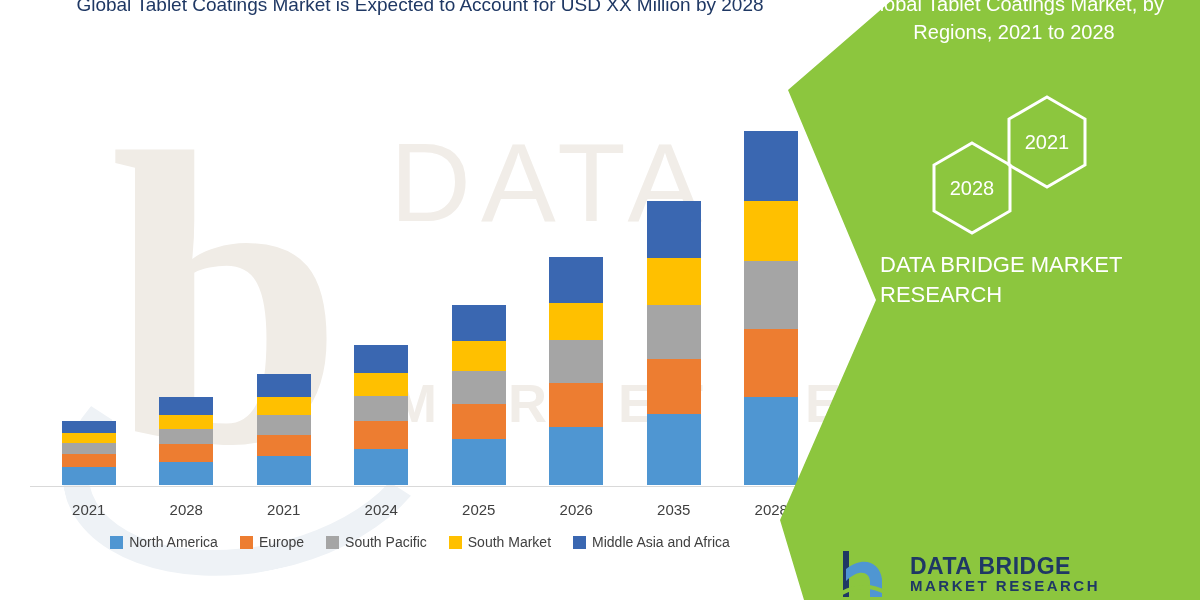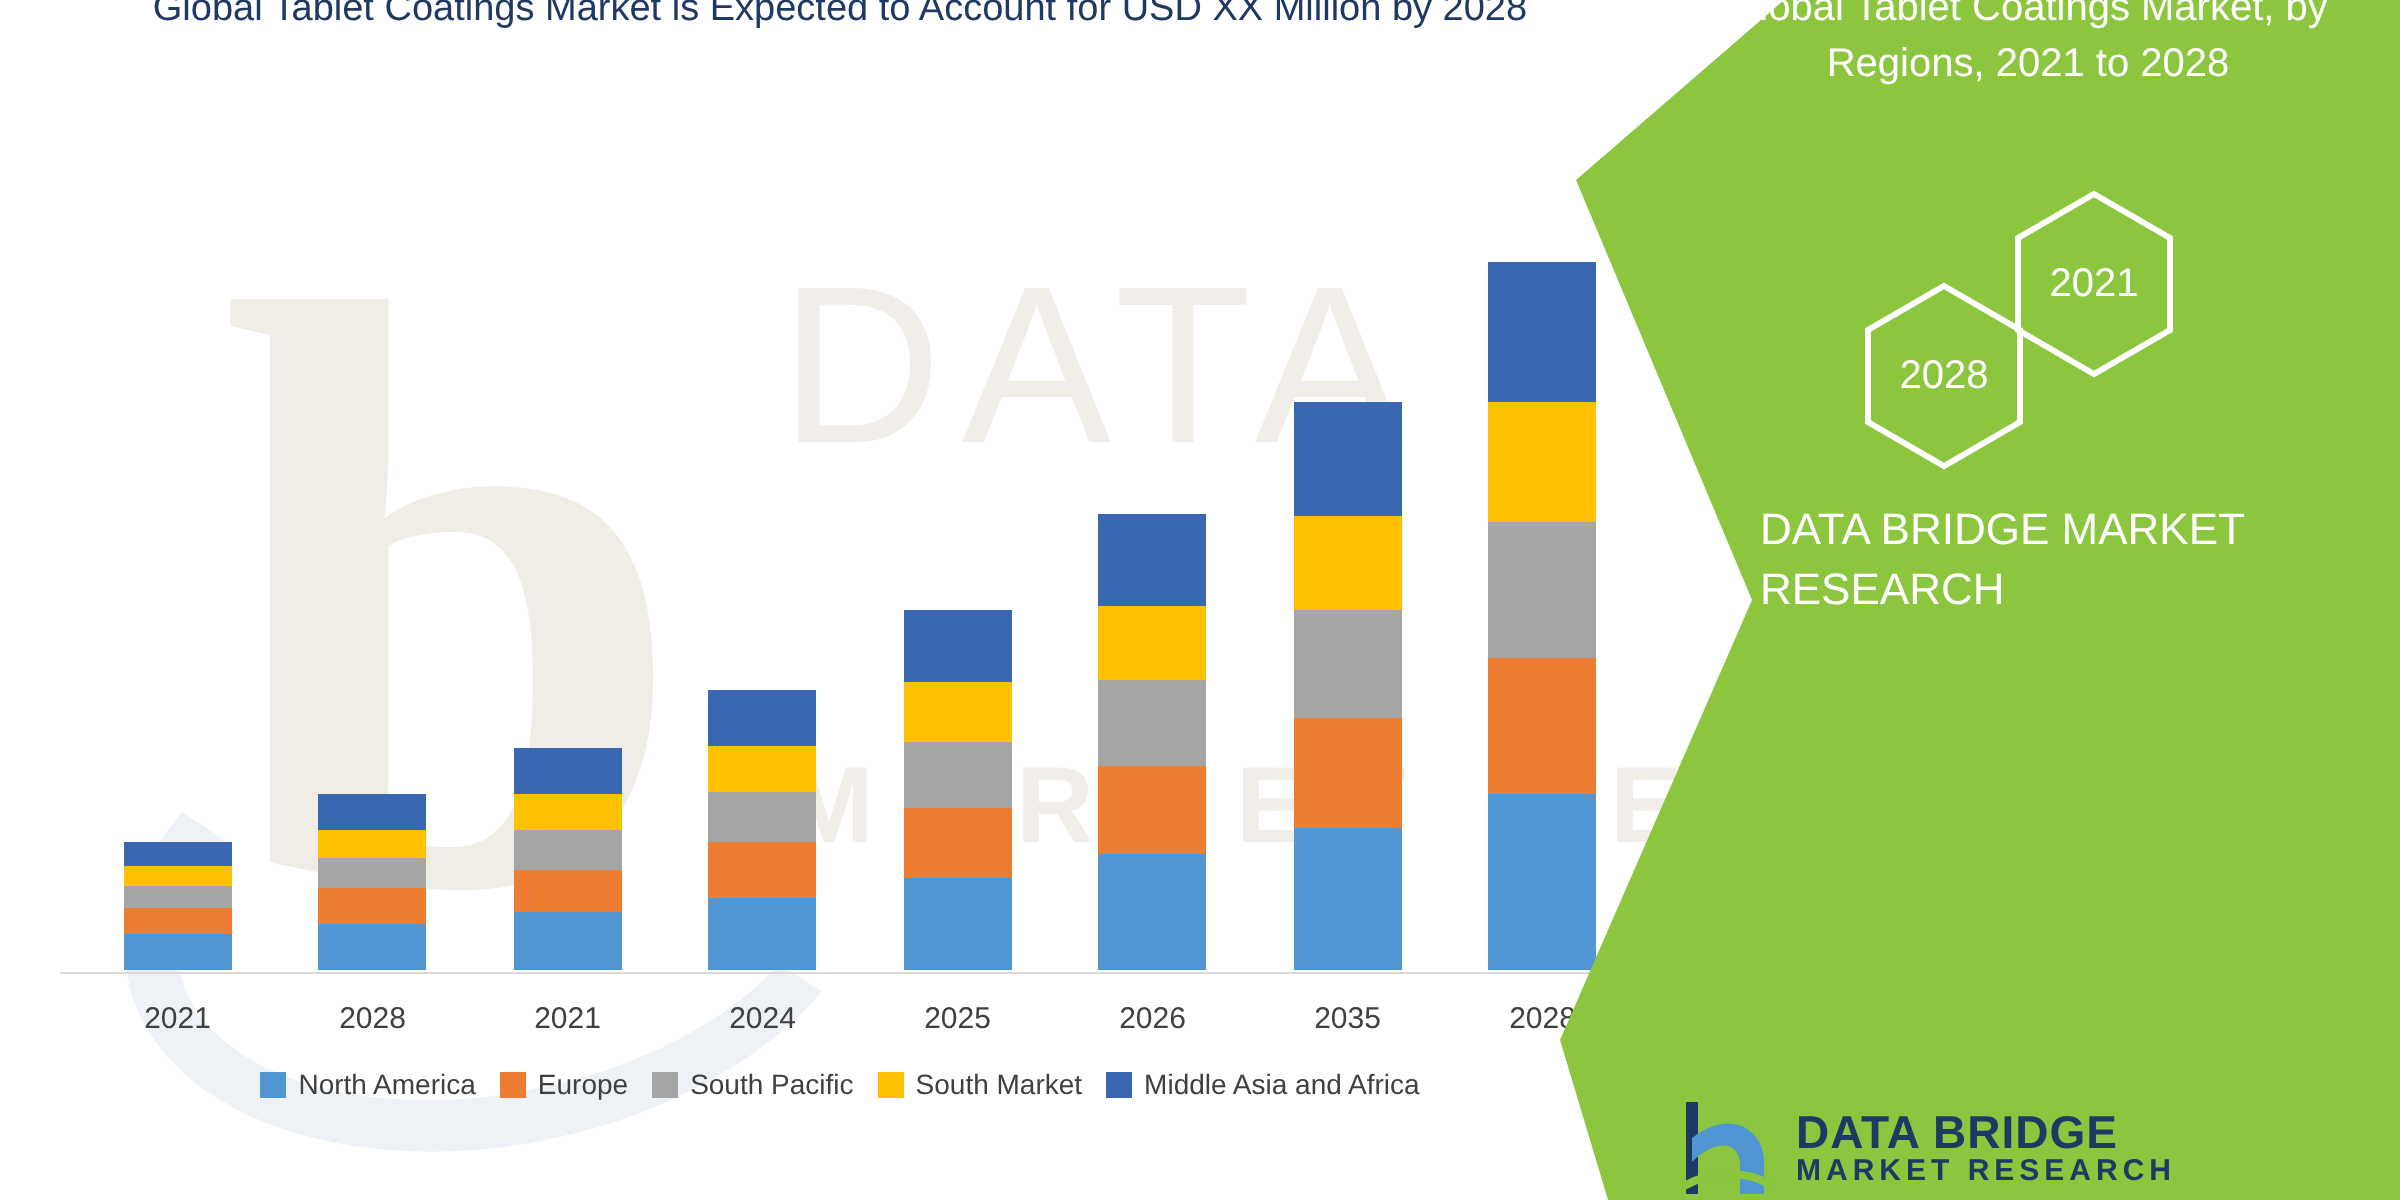--- a/index.html
+++ b/index.html
@@ -86,30 +86,30 @@
   .xlabels{
     position:absolute;left:40px;top:494px;width:780px;height:30px;
     display:flex;align-items:center;justify-content:space-around;
   }
   .xlabels div{
     width:54px;text-align:center;color:#404040;font-size:15px;
   }
 
   .legend{
     position:absolute;left:0;top:534px;width:840px;
-    display:flex;align-items:center;justify-content:center;gap:12px;
+    display:flex;align-items:center;justify-content:center;gap:22px;
   }
   .legend-item{display:flex;align-items:center;gap:6px;}
   .legend-swatch{width:13px;height:13px;display:inline-block;}
   .legend-label{color:#404040;font-size:14px;}
 
   
   .logo-wrap{
     position:absolute;left:840px;top:548px;width:360px;height:52px;
-    display:flex;align-items:center;gap:12px;
+    display:flex;align-items:center;gap:24px;
   }
   .logo-mark{
     width:46px;height:50px;position:relative;flex:0 0 auto;
   }
   .logo-text{line-height:1.05;}
   .logo-text .l1{color:#1f3864;font-size:23px;font-weight:700;letter-spacing:.5px;}
   .logo-text .l2{color:#1f3864;font-size:15px;font-weight:700;letter-spacing:2.5px;}
 </style>
 </head>
 <body>

